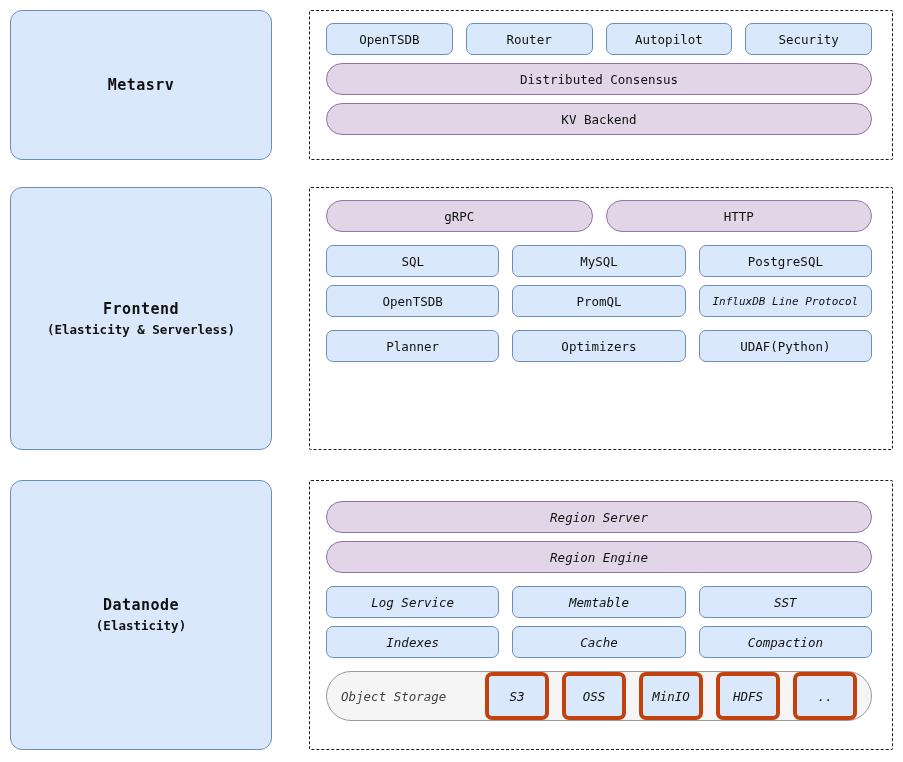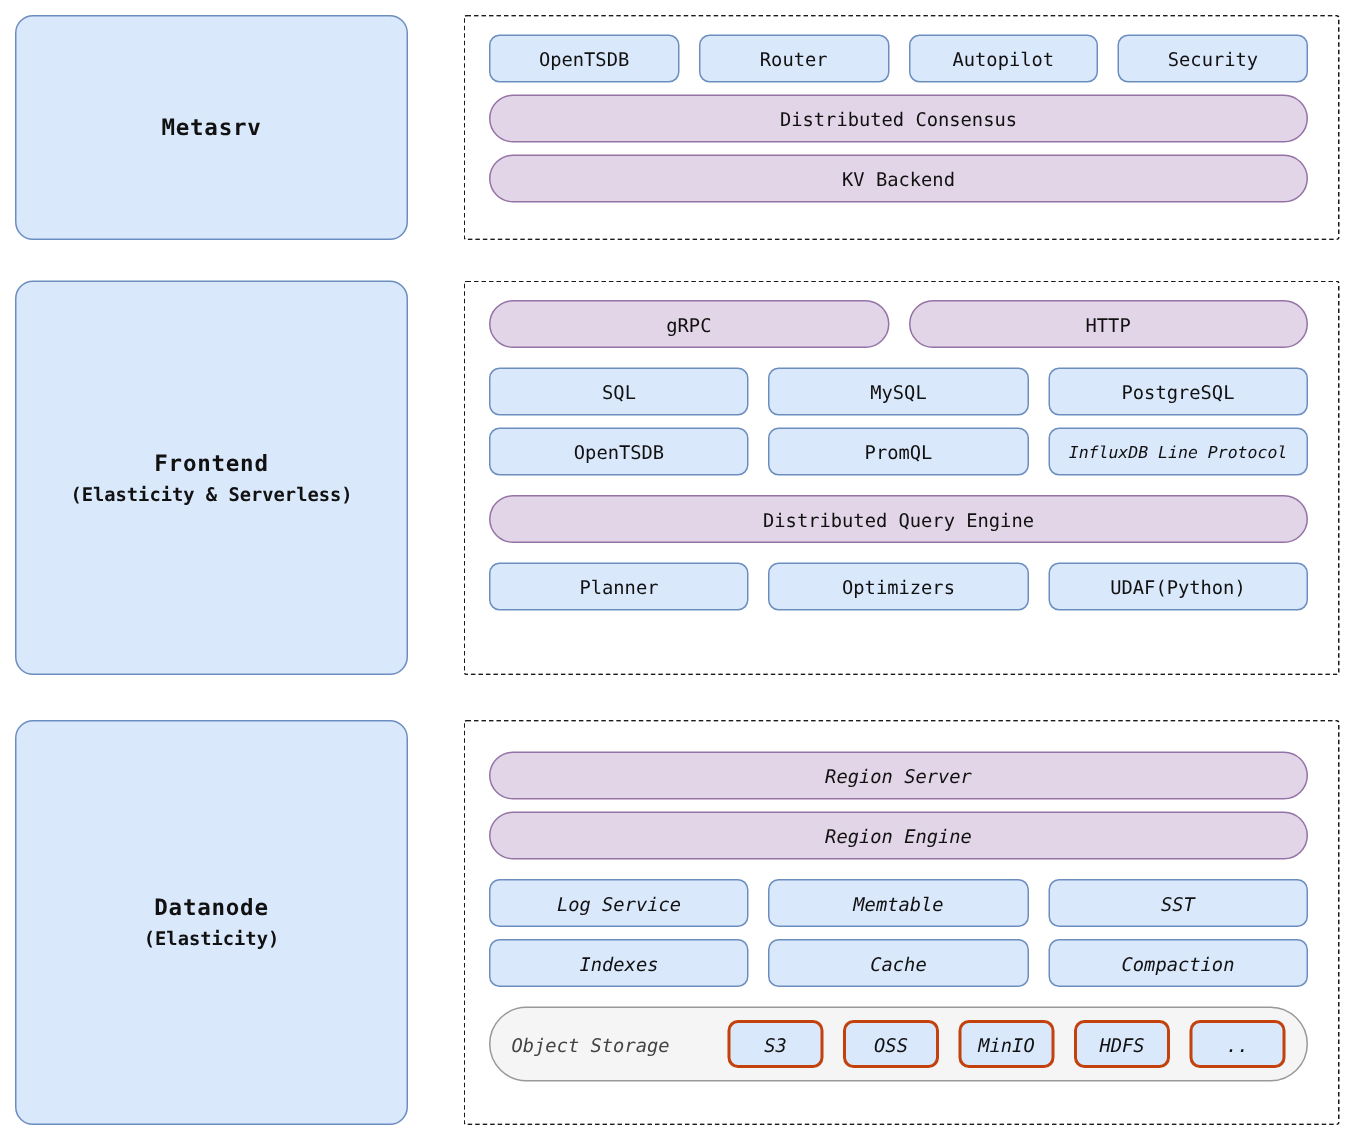--- a/index.html
+++ b/index.html
@@ -123,23 +123,23 @@
   }
   .obj-items {
     display: flex;
     gap: 13px;
     flex: 1 1 auto;
     justify-content: flex-end;
     align-items: center;
   }
   .obox {
     width: 64px;
-    height: 32px;
+    height: 48px;
     background: #dae8fc;
-    border: 2px solid #c2410c;
+    border: 4px solid #c2410c;
     border-radius: 7px;
     box-sizing: border-box;
     display: flex;
     align-items: center;
     justify-content: center;
     font-size: 12.5px;
     color: #111111;
     white-space: nowrap;
   }
 </style>
@@ -191,23 +191,20 @@
         <div class="bbox">MySQL</div>
         <div class="bbox">PostgreSQL</div>
       </div>
 
       <div class="row gap-big">
         <div class="bbox">OpenTSDB</div>
         <div class="bbox">PromQL</div>
         <div class="bbox small-text">InfluxDB Line Protocol</div>
       </div>
 
-      <div class="row gap-big">
-        <div class="pill">Distributed Query Engine</div>
-      </div>
 
       <div class="row">
         <div class="bbox">Planner</div>
         <div class="bbox">Optimizers</div>
         <div class="bbox">UDAF(Python)</div>
       </div>
 
     </div>
   </div>
 

